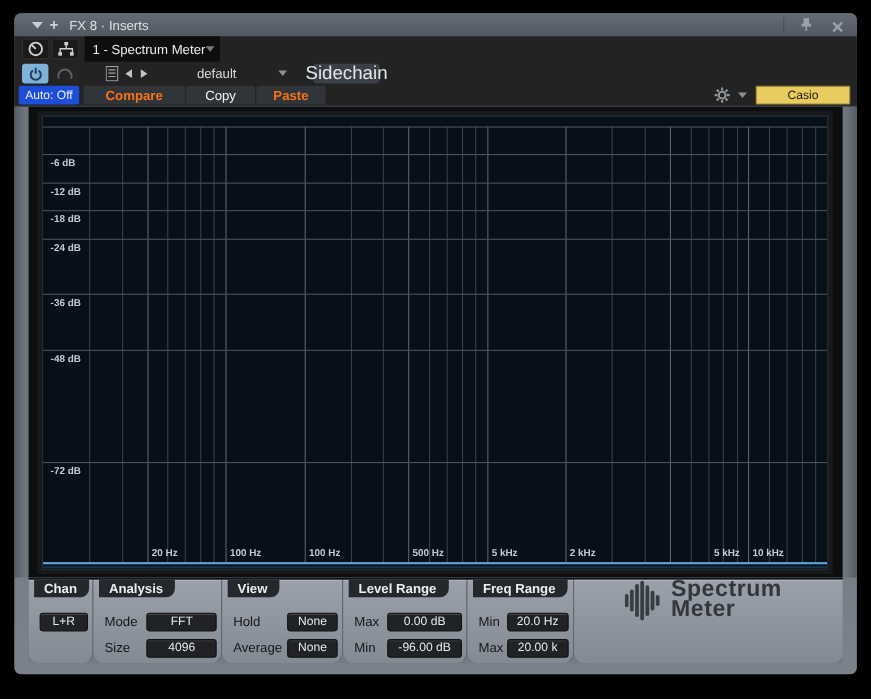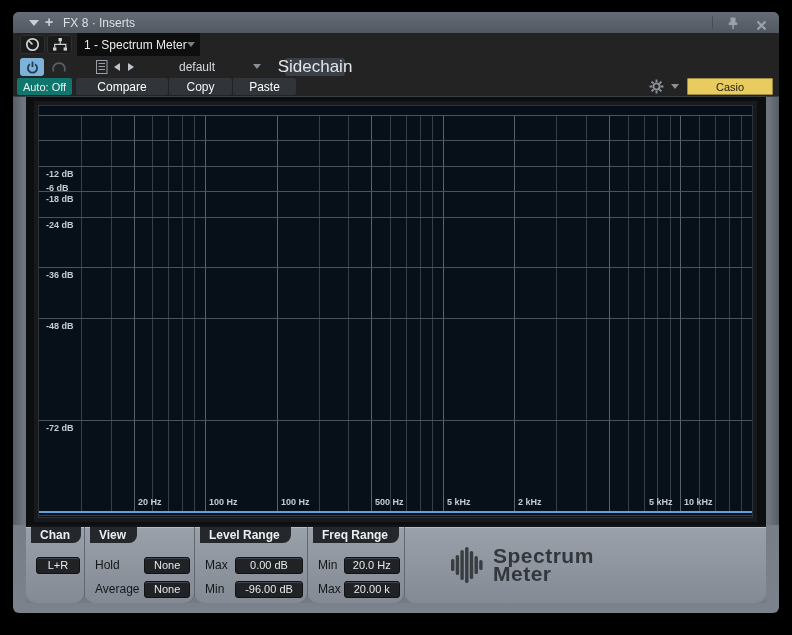--- a/index.html
+++ b/index.html
@@ -41,25 +41,25 @@
   .arrow-right{position:absolute;left:115px;top:7px;width:0;height:0;
                border-top:4px solid transparent;border-bottom:4px solid transparent;border-left:6px solid #bfc5cb;}
   .preset-field{position:absolute;left:130px;top:4px;width:108px;text-align:center;
                 font-size:12px;color:#d7dadd;}
   .preset-caret{position:absolute;left:240px;top:8px;width:0;height:0;
                 border-left:4.5px solid transparent;border-right:4.5px solid transparent;border-top:5px solid #8a9097;}
   .sidechain{position:absolute;left:272px;top:2px;width:60px;height:18px;background:#3b4046;
              border-radius:3px;color:#e3e6e9;font-size:17px;display:flex;align-items:center;justify-content:center;}
 
   .row4{position:absolute;left:0;top:45px;width:100%;height:19px;}
-  .autobtn{position:absolute;left:4px;top:0;width:55px;height:17px;background:#0f766e;border-radius:2px;
+  .autobtn{position:absolute;left:4px;top:0;width:55px;height:17px;background:#1d4ed8;border-radius:2px;
            color:#edeff1;font-size:11px;display:flex;align-items:center;justify-content:center;}
   .cbtn{position:absolute;top:0;height:17px;background:#313439;border-radius:2px;
         font-size:12px;display:flex;align-items:center;justify-content:center;}
-  .cbtn.dim{color:#ffffff;} .cbtn.lit{color:#f1f3f5;}
+  .cbtn.dim{color:#f97316;font-weight:bold;} .cbtn.lit{color:#f1f3f5;}
   .gearbtn{position:absolute;left:636px;top:1px;}
   .gear-caret{position:absolute;left:658px;top:6px;width:0;height:0;
               border-left:4.5px solid transparent;border-right:4.5px solid transparent;border-top:5px solid #8a9097;}
   .casio{position:absolute;left:674px;top:0;width:86px;height:17px;background:#e9cc60;
          border:1px solid #9d8a3a;box-sizing:border-box;color:#1c1b12;font-size:11px;
          display:flex;align-items:center;justify-content:center;border-radius:1px;}
 
   
   .main{position:absolute;left:0;top:85px;width:100%;height:428px;background:linear-gradient(90deg,#565c64,#6f757e 10px,#6f757e calc(100% - 10px),#565c64);}
   .main-black{position:absolute;left:13px;top:0;width:740px;height:428px;background:#0c0e10;}
@@ -82,21 +82,21 @@
   .sec-tab{position:absolute;left:5px;top:0;height:16px;line-height:16px;background:#24272b;
            color:#eceef0;font-size:12px;font-weight:bold;padding:0 11px 0 9px;border-radius:0 0 8px 0;white-space:nowrap;}
   .sec-rows{position:absolute;left:10px;top:28px;right:4px;}
   .sec-row{display:flex;align-items:center;height:20px;margin-bottom:4px;}
   .sec-label{font-size:12px;color:#14161a;white-space:nowrap;}
   .valbtn{height:15px;background:#202226;border:1px solid #101214;border-radius:3px;
           box-shadow:inset 0 1px 0 #43474d;color:#e6e9eb;font-size:11px;
           display:flex;align-items:center;justify-content:center;box-sizing:content-box;}
   .lw40{width:40px;} .lw52{width:52px;} .lw30{width:30px;}
   .bw64{width:64px;} .bw46{width:46px;} .bw66{width:66px;} .bw48{width:48px;}
-  .brand{flex:1;display:flex;align-items:center;padding-left:46px;}
+  .brand{flex:1;display:flex;padding-left:46px;}
   .brand-text{margin-left:10px;font-size:21px;font-weight:bold;color:#33373d;line-height:18px;letter-spacing:0.5px;}
 </style>
 </head>
 <body>
 
 <div class="stage">
   <div class="window">
 
     <div class="titlebar">
       <div class="tb-caret"></div>
@@ -225,21 +225,21 @@
             <div class="vline major" style="left: 404px; top: 9px; height: 396px;"></div>
             <div class="freqlabel" style="left: 408px; top: 391px;">5 kHz</div>
             <div class="vline major" style="left: 475px; top: 9px; height: 396px;"></div>
             <div class="freqlabel" style="left: 479px; top: 391px;">2 kHz</div>
             <div class="vline major" style="left: 570px; top: 9px; height: 396px;"></div>
             <div class="freqlabel" style="left: 574px; top: 391px; padding-left: 36px;">5 kHz</div>
             <div class="vline major" style="left: 641px; top: 9px; height: 396px;"></div>
             <div class="freqlabel" style="left: 645px; top: 391px;">10 kHz</div>
             <div class="hline" style="top: 9px; width: 713px;"></div>
             <div class="hline" style="top: 34px; width: 713px;"></div>
-            <div class="dblabel" style="left: 7px; top: 37px; margin-top: 40px;">-6 dB</div>
+            <div class="dblabel" style="left: 7px; top: 37px;">-6 dB</div>
             <div class="hline" style="top: 60px; width: 713px;"></div>
             <div class="dblabel" style="left: 7px; top: 63px;">-12 dB</div>
             <div class="hline" style="top: 85px; width: 713px;"></div>
             <div class="dblabel" style="left: 7px; top: 88px;">-18 dB</div>
             <div class="hline" style="top: 111px; width: 713px;"></div>
             <div class="dblabel" style="left: 7px; top: 114px;">-24 dB</div>
             <div class="hline" style="top: 161px; width: 713px;"></div>
             <div class="dblabel" style="left: 7px; top: 164px;">-36 dB</div>
             <div class="hline" style="top: 212px; width: 713px;"></div>
             <div class="dblabel" style="left: 7px; top: 215px;">-48 dB</div>
@@ -254,20 +254,33 @@
 
       <div class="sec" style="width:59px">
         <div class="sec-tab">Chan</div>
         <div class="sec-rows">
           <div class="sec-row">
             <div class="valbtn bw48">L+R</div>
           </div>
         </div>
       </div>
 
+      <div class="sec" style="width:117px">
+        <div class="sec-tab">Analysis</div>
+        <div class="sec-rows">
+          <div class="sec-row">
+            <span class="sec-label lw40">Mode</span>
+            <div class="valbtn bw64">FFT</div>
+          </div>
+          <div class="sec-row">
+            <span class="sec-label lw40">Size</span>
+            <div class="valbtn bw64">4096</div>
+          </div>
+        </div>
+      </div>
 
       <div class="sec" style="width:110px">
         <div class="sec-tab">View</div>
         <div class="sec-rows">
           <div class="sec-row">
             <span class="sec-label lw52">Hold</span>
             <div class="valbtn bw46">None</div>
           </div>
           <div class="sec-row">
             <span class="sec-label lw52">Average</span>

